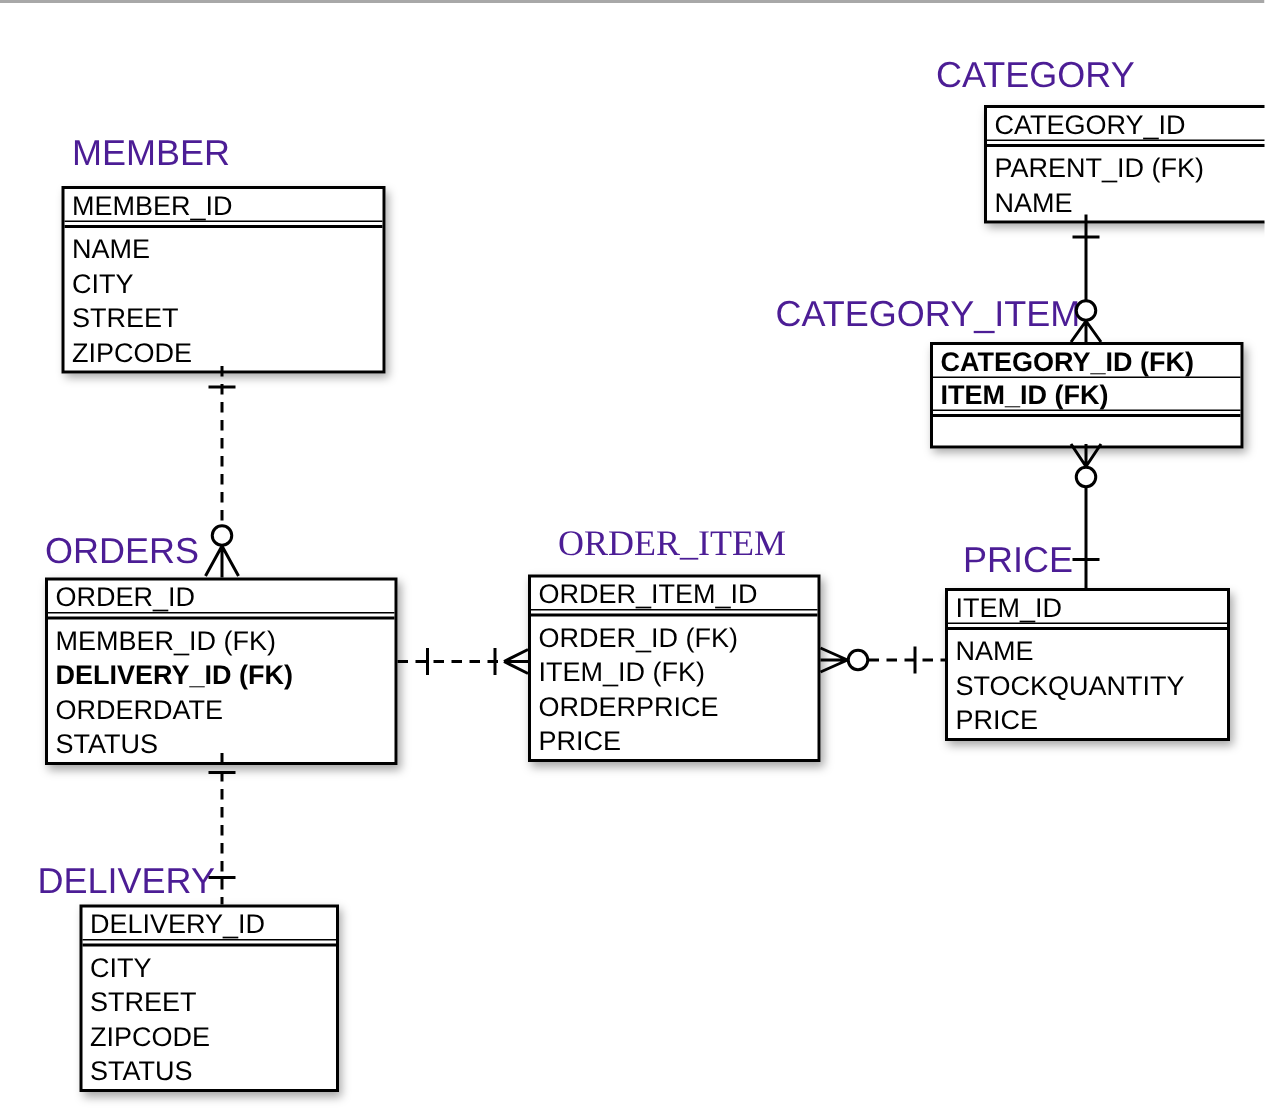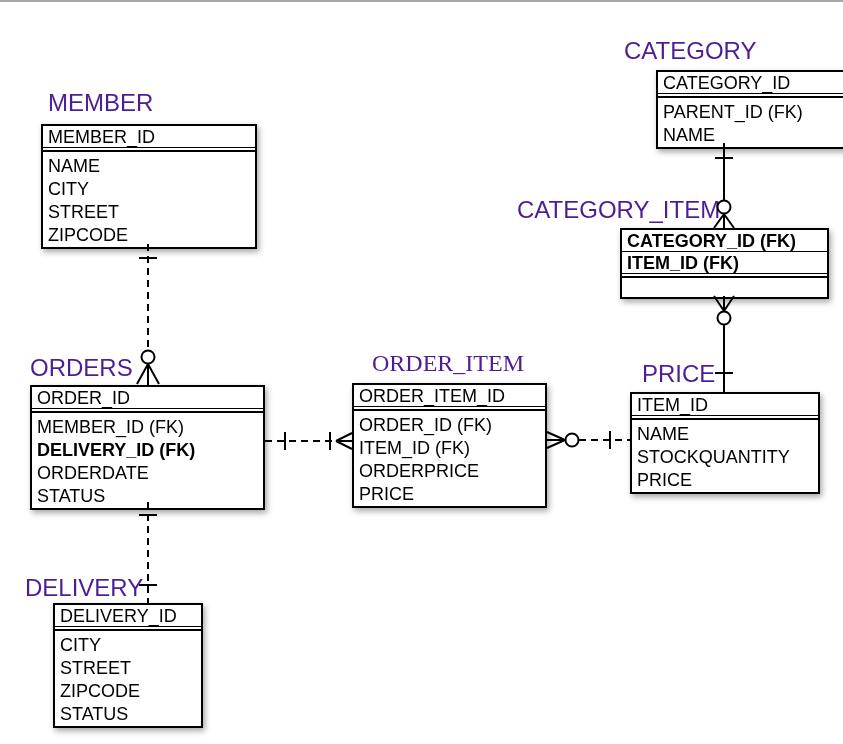--- a/index.html
+++ b/index.html
@@ -59,21 +59,21 @@
       <div class="row">MEMBER_ID (FK)</div>
       <div class="row bold">DELIVERY_ID (FK)</div>
       <div class="row">ORDERDATE</div>
       <div class="row">STATUS</div>
     </div>
   </div>
 </div>
 
 <div class="entity" style="left:53px; top:603px; width:187px;">
   <div class="etitle" style="left:-28px; top:-28px;">DELIVERY</div>
-  <div class="ebox" style="width:150px;">
+  <div class="ebox" style="width:173px;">
     <div class="pk">
       <div class="row">DELIVERY_ID</div>
     </div>
     <div class="body">
       <div class="row">CITY</div>
       <div class="row">STREET</div>
       <div class="row">ZIPCODE</div>
       <div class="row">STATUS</div>
     </div>
   </div>

